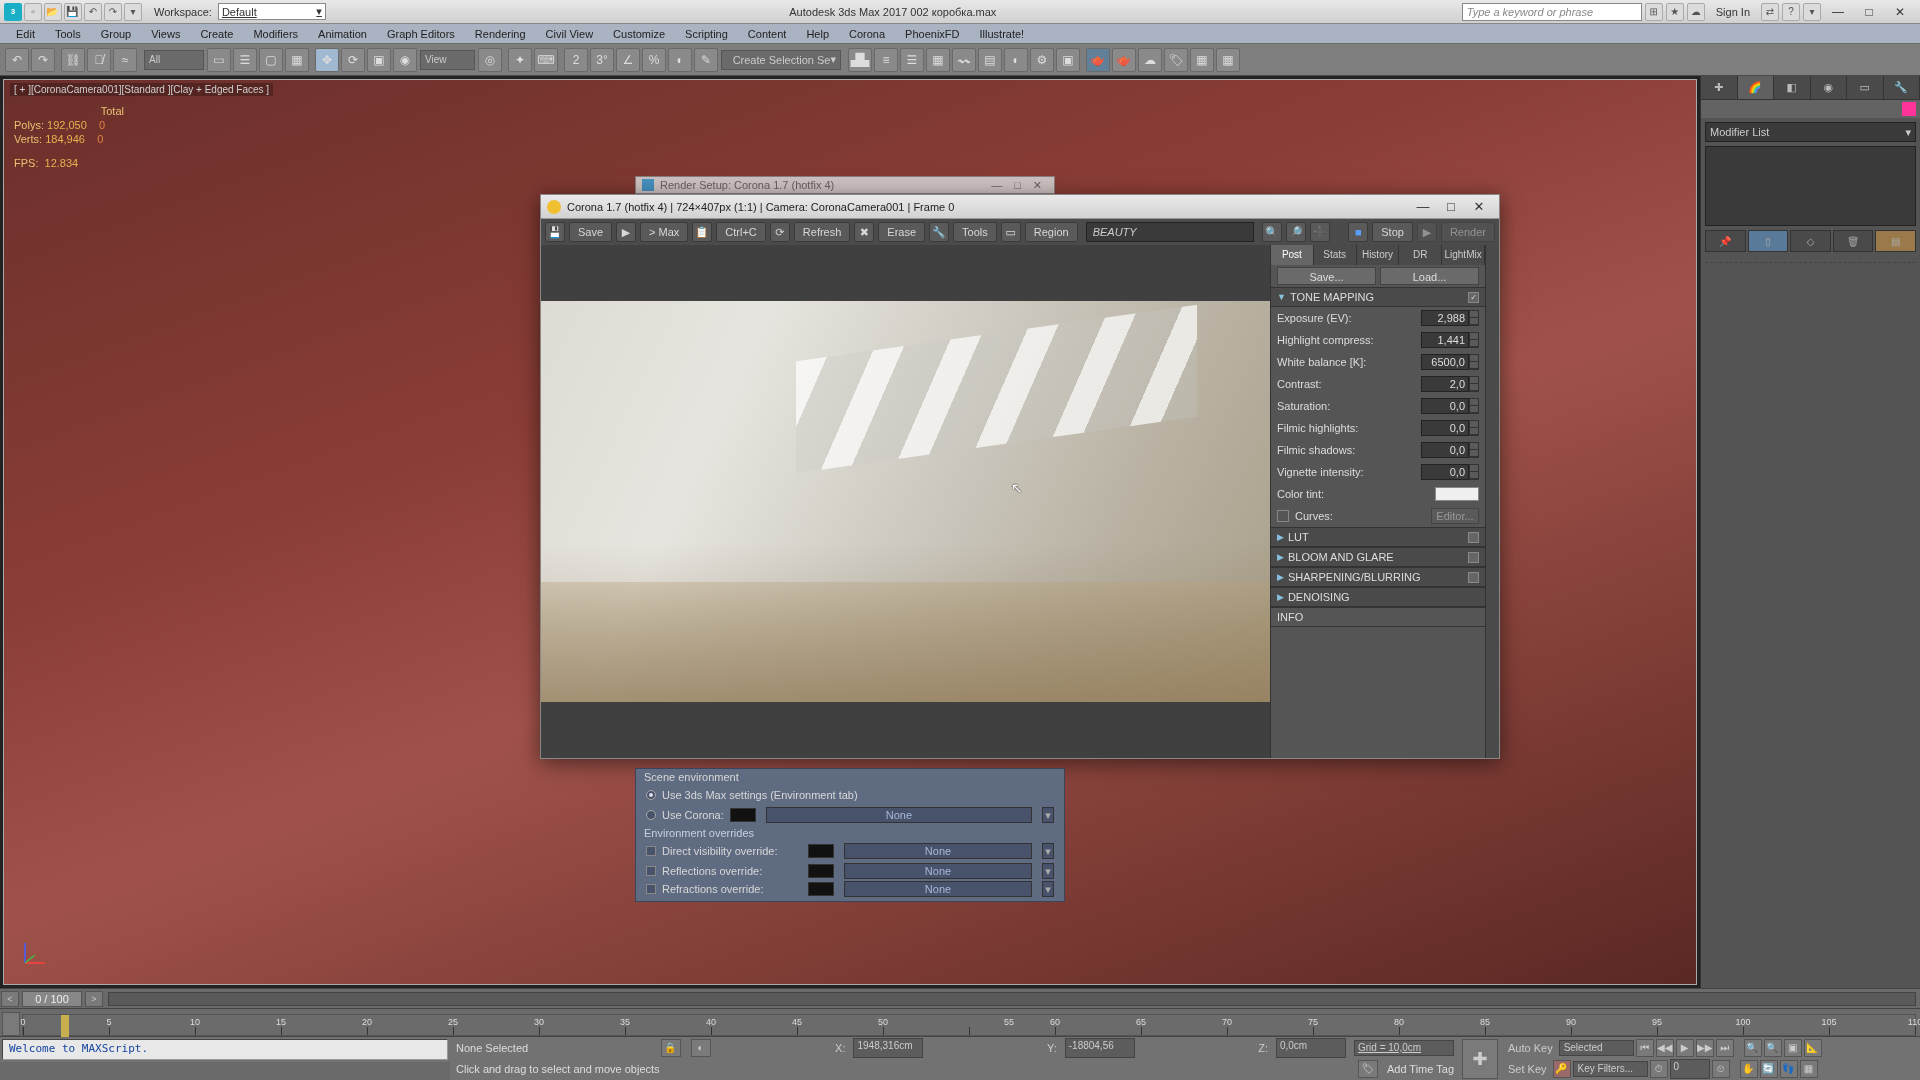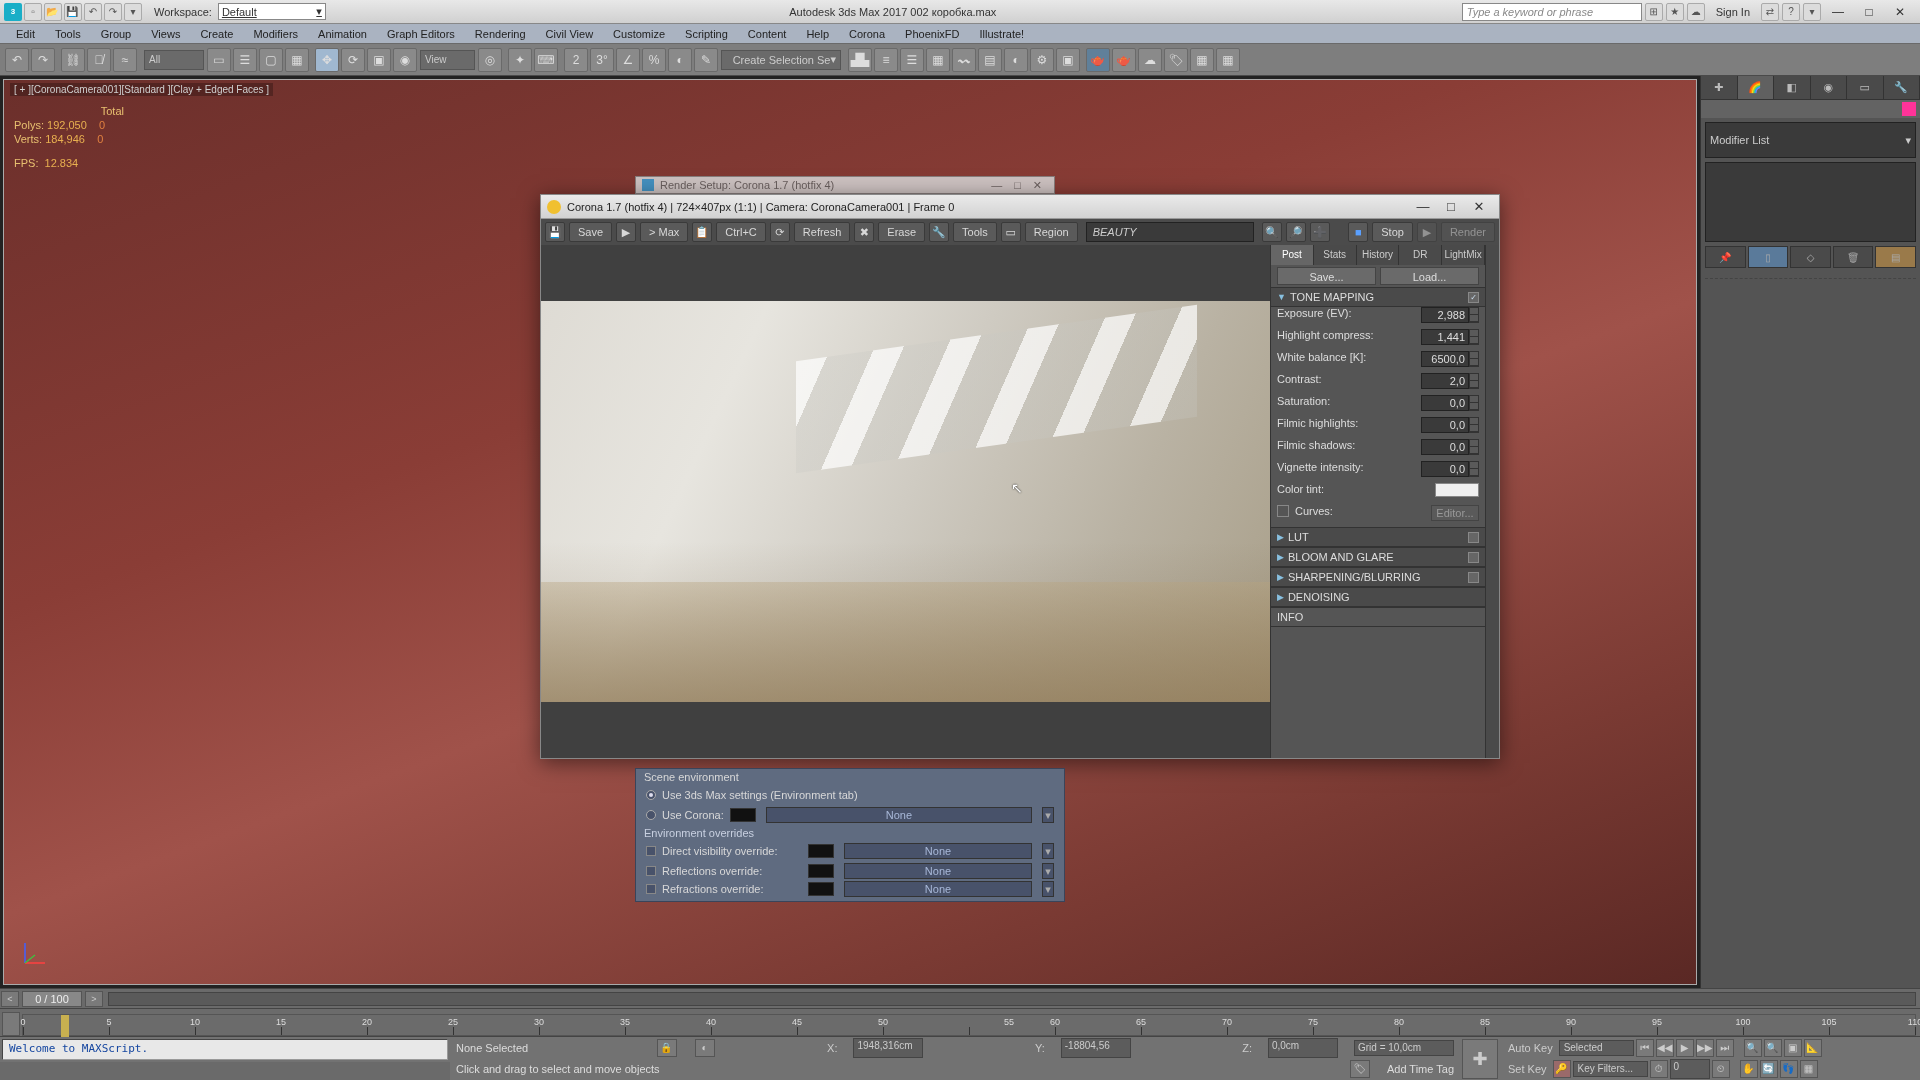--- a/index.html
+++ b/index.html
@@ -36,21 +36,21 @@
 .vp-stats .val{color:#e8b050;}
 .vp-stats .zero{color:#e08040;}
 .vp-axis{position:absolute;left:16px;bottom:16px;width:30px;height:30px;}
 
 .cmd-panel{width:220px;background:#545454;border-left:1px solid #333;display:flex;flex-direction:column;}
 .cmd-tabs{height:24px;display:flex;background:#4a4a4a;border-bottom:1px solid #333;}
 .cmd-tab{flex:1;display:flex;align-items:center;justify-content:center;color:#bbb;border-right:1px solid #333;}
 .cmd-tab.active{background:#606060;color:#eee;}
 .cmd-sw{height:18px;background:#636363;display:flex;align-items:center;padding:0 4px;}
 .cmd-swatch{width:14px;height:14px;background:#ff3399;margin-left:auto;}
-.mod-combo{height:36px;margin:4px;background:#3a3a3a;border:1px solid #222;color:#ccc;padding:0 4px;display:flex;align-items:center;justify-content:space-between;}
+.mod-combo{height:20px;margin:4px;background:#3a3a3a;border:1px solid #222;color:#ccc;padding:0 4px;display:flex;align-items:center;justify-content:space-between;}
 .mod-stack{flex:0 0 80px;margin:0 4px;background:#3a3a3a;border:1px solid #222;}
 .mod-bt{height:22px;margin:4px;display:flex;gap:2px;}
 .mod-bt .b{flex:1;background:#4a4a4a;border:1px solid #333;color:#aaa;display:flex;align-items:center;justify-content:center;font-size:10px;}
 
 .rs-window{position:absolute;left:635px;top:100px;width:420px;height:18px;background:#d9d9d9;border:1px solid #888;display:flex;align-items:center;padding:0 6px;opacity:0.85;}
 .rs-ico{width:12px;height:12px;background:#3aa0d8;margin-right:6px;}
 .rs-title{color:#666;font-size:11px;flex:1;}
 .rs-ctrl{color:#666;padding:0 6px;}
 
 .vfb{position:absolute;left:540px;top:118px;width:960px;height:565px;background:#cecece;border:1px solid #888;box-shadow:0 4px 20px rgba(0,0,0,0.5);display:flex;flex-direction:column;}
@@ -73,21 +73,21 @@
 .cursor-arrow{position:absolute;left:470px;top:235px;color:#fff;font-size:14px;text-shadow:0 0 2px #000;}
 .vfb-side{width:215px;background:#555;border-left:1px solid #333;display:flex;flex-direction:column;color:#ddd;font-size:11px;}
 .side-tabs{height:20px;display:flex;background:#4a4a4a;}
 .side-tab{flex:1;text-align:center;line-height:20px;border-right:1px solid #333;color:#ccc;font-size:10px;}
 .side-tab.active{background:#666;color:#fff;}
 .side-row{height:22px;display:flex;align-items:center;padding:0 6px;gap:4px;}
 .side-row .btn{flex:1;background:#6a6a6a;border:1px solid #444;text-align:center;line-height:18px;height:18px;color:#ddd;}
 .side-sec{height:20px;background:#4a4a4a;display:flex;align-items:center;padding:0 6px;border-top:1px solid #333;border-bottom:1px solid #333;}
 .side-sec .tri{margin-right:4px;color:#88c0e0;font-size:9px;}
 .side-sec .chk{margin-left:auto;width:11px;height:11px;border:1px solid #888;background:#666;color:#cde;font-size:8px;line-height:9px;text-align:center;}
-.param{height:22px;display:flex;align-items:flex-start;padding:0 6px;}
+.param{height:22px;display:flex;align-items:center;padding:0 6px;}
 .param .pl{flex:1;color:#ddd;}
 .param .pv{width:48px;height:16px;background:#3a3a3a;border:1px solid #222;color:#ddd;text-align:right;padding:0 3px;line-height:14px;}
 .param .sp{width:10px;height:16px;background:#5a5a5a;border:1px solid #333;display:flex;flex-direction:column;}
 .param .sp div{flex:1;border-bottom:1px solid #333;}
 .param .sw{width:44px;height:14px;background:#f0f0f0;border:1px solid #888;}
 .param .ed{width:48px;height:16px;background:#5a5a5a;border:1px solid #444;color:#999;text-align:center;line-height:14px;}
 .side-scroll{width:14px;background:#4a4a4a;border-left:1px solid #333;}
 
 .env-panel{position:absolute;left:635px;top:692px;width:430px;background:#5f6b80;border:1px solid #3a445a;color:#d8d8d8;font-size:11px;}
 .env-head{padding:2px 8px;color:#d8d8d8;}
@@ -110,25 +110,25 @@
 .track-ruler{flex:1;height:22px;background:#6b6b6b;position:relative;border:1px solid #555;margin-right:4px;}
 .tick{position:absolute;bottom:0;width:1px;height:8px;background:#333;}
 .tick-label{position:absolute;bottom:8px;transform:translateX(-50%);color:#ddd;font-size:9px;}
 .track-caret{position:absolute;left:38px;top:0;width:8px;height:22px;background:#c8b050;}
 
 .status{height:44px;background:#727272;display:flex;color:#ddd;border-top:1px solid #444;}
 .status-left{width:450px;display:flex;flex-direction:column;}
 .sl-top{flex:1;background:#e8e8e8;color:#1546a0;font-family:Consolas,monospace;padding:2px 6px;border:1px inset #999;margin:2px;font-size:11px;}
 .sl-bot{height:18px;display:flex;align-items:center;padding:0 6px;background:#6a6a6a;}
 .status-mid{flex:1;display:flex;flex-direction:column;}
-.sm-row{flex:1;display:flex;align-items:center;padding:0 6px;gap:16px;}
+.sm-row{flex:1;display:flex;align-items:center;padding:0 6px;gap:8px;}
 .sm-txt{color:#ddd;}
 .coord-lbl{color:#ccc;margin-left:auto;}
 .coord-box{width:70px;height:20px;background:#5c5c5c;border:1px solid #444;color:#ccc;padding:0 3px;line-height:14px;font-size:10px;}
-.grid-box{width:100px;height:16px;background:#5c5c5c;border:1px solid #444;color:#ccc;padding:0 3px;line-height:14px;font-size:10px;}
+.grid-box{width:100px;height:16px;background:#5c5c5c;border:1px solid #444;color:#ccc;padding:0 3px;line-height:14px;font-size:10px;text-decoration:underline;}
 .sbtn{width:20px;height:18px;background:#7a7a7a;border:1px solid #555;margin:0 1px;color:#ccc;text-align:center;line-height:16px;font-size:10px;}
 .status-right{width:420px;display:flex;flex-direction:column;}
 .sr-row{flex:1;display:flex;align-items:center;padding:0 4px;gap:2px;}
 .sr-lbl{color:#ccc;padding:0 4px;}
 .sr-combo{height:16px;background:#5c5c5c;border:1px solid #444;color:#ccc;padding:0 4px;line-height:14px;font-size:10px;}
 .play-btn{width:18px;height:18px;background:#7a7a7a;border:1px solid #555;color:#ccc;text-align:center;line-height:16px;font-size:10px;}
 .big-btn{width:36px;height:40px;background:#7a7a7a;border:1px solid #555;margin:2px;display:flex;align-items:center;justify-content:center;color:#ccc;font-size:18px;}
 </style>
 </head>
 <body>

